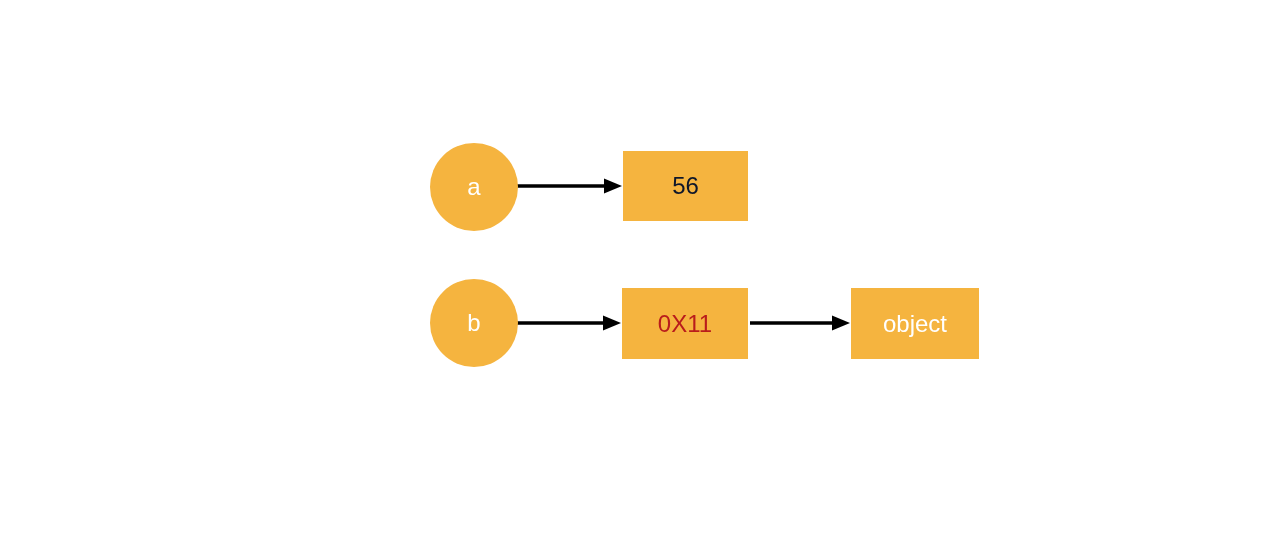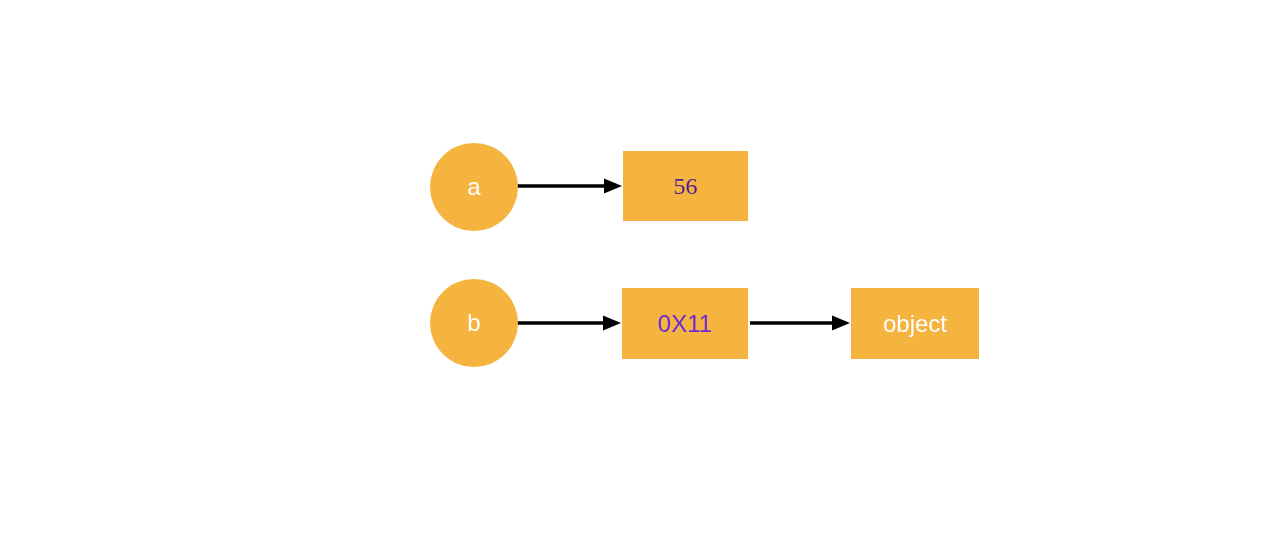--- a/index.html
+++ b/index.html
@@ -56,29 +56,29 @@
     <g>
       <line x1="750" y1="323" x2="834" y2="323" stroke-width="3.5" stroke="#000000"></line>
       <polygon points="832,315.5 850,323 832,330.5" fill="#000000"></polygon>
     </g>
   </svg>
 
   <div class="node circle node-a" style="background-color: rgb(245, 180, 63); color: rgb(255, 255, 255);">
     <span class="label">a</span>
   </div>
 
-  <div class="node rect node-value" style="background-color: rgb(245, 180, 63); color: #4c1d95; font-family: Liberation Serif, serif;">
+  <div class="node rect node-value" style="background-color: rgb(245, 180, 63); color: #0f172a;">
     <span class="label">56</span>
   </div>
 
   <div class="node circle node-b" style="background-color: rgb(245, 180, 63); color: rgb(255, 255, 255);">
     <span class="label">b</span>
   </div>
 
-  <div class="node rect node-addr" style="background-color: rgb(245, 180, 63); color: #6d28d9; justify-content: center;">
+  <div class="node rect node-addr" style="background-color: rgb(245, 180, 63); color: #b91c1c; justify-content: center;">
     <span class="label">0X11</span>
   </div>
 
   <div class="node rect node-object" style="background-color: rgb(245, 180, 63); color: rgb(255, 255, 255); text-align: right;">
     <span class="label">object</span>
   </div>
 
 </div>
 
 </body></html>

